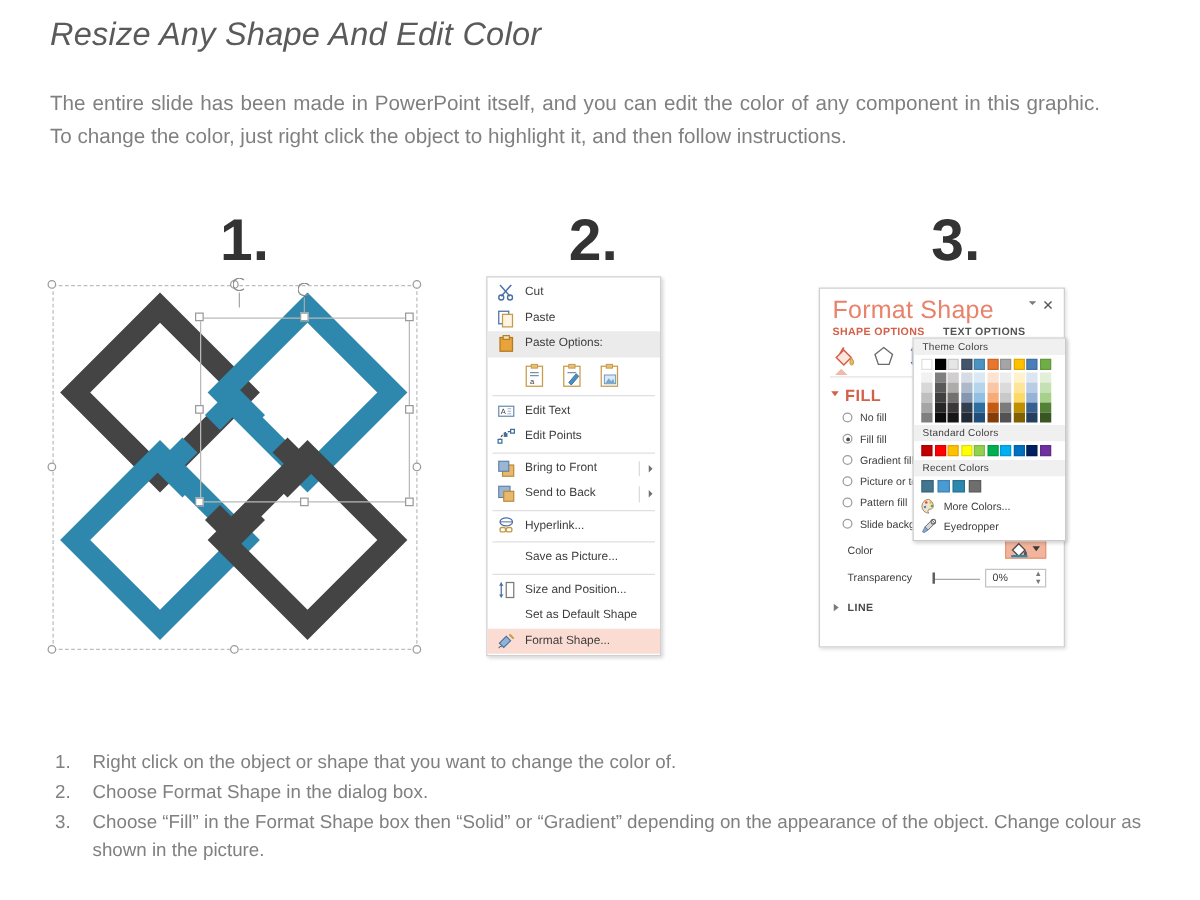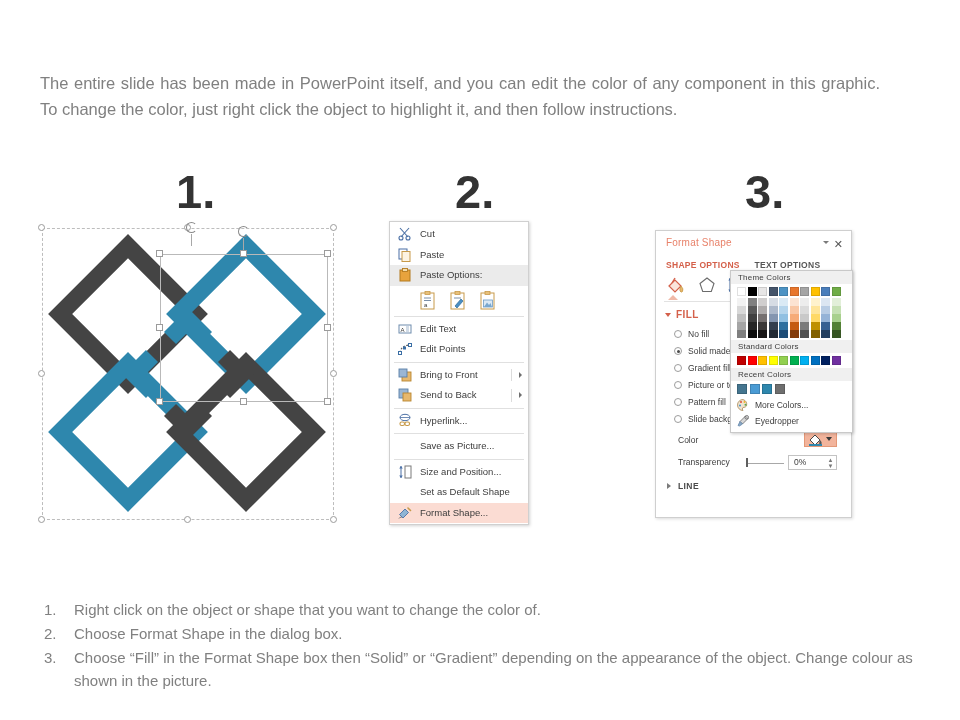--- a/index.html
+++ b/index.html
@@ -89,35 +89,35 @@
     position:absolute;top:4px;width:20px;height:21px;
   }
 
   
   .fsdlg{
     position:absolute;left:655px;top:230px;width:197px;height:288px;
     background:#ffffff;border:1px solid #cfcfcf;
     box-shadow:1px 1px 3px rgba(0,0,0,.15);box-sizing:border-box;
   }
   .fstitle{
-    position:absolute;left:10px;top:6px;font-size:10px;color:#e8826a;
+    position:absolute;left:10px;top:6px;font-size:20px;color:#e8826a;
     letter-spacing:.2px;
   }
   .fsclose{position:absolute;right:8px;top:7px;font-size:11px;color:#555;cursor:default;}
   .fsdrop{position:absolute;right:22px;top:10px;width:0;height:0;
     border-top:3.5px solid #7a7a7a;border-left:3px solid transparent;border-right:3px solid transparent;}
   .fstabs{position:absolute;left:10px;top:29px;font-size:8.5px;letter-spacing:.3px;}
   .fstabs .t1{color:#d4604a;font-weight:bold;}
   .fstabs .t2{color:#555;margin-left:12px;font-weight:bold;}
   .fsicons{position:absolute;left:10px;top:44px;width:175px;height:22px;}
   .fsicons .ic{position:absolute;width:22px;height:20px;}
   .fsrule{position:absolute;left:8px;top:70px;width:180px;height:1px;background:#e2e2e2;}
   .fscaret{position:absolute;left:12px;top:64px;width:0;height:0;
     border-bottom:5px solid #f0b9a8;border-left:5px solid transparent;border-right:5px solid transparent;}
-  .fill-hd{position:absolute;left:20px;top:78px;font-size:10px;font-weight:bold;color:#d4604a;letter-spacing:.4px;}
+  .fill-hd{position:absolute;left:20px;top:78px;font-size:13px;font-weight:bold;color:#d4604a;letter-spacing:.4px;}
   .fill-tri{position:absolute;left:10px;top:81px;width:0;height:0;
     border-left:4px solid #d4604a;border-top:3px solid transparent;border-bottom:3px solid transparent;
     transform:rotate(90deg);}
   .radios{position:absolute;left:18px;top:95px;font-size:8.5px;color:#3c3c3c;}
   .rrow{height:17px;line-height:17px;position:relative;padding-left:14px;white-space:nowrap;}
   .rdot{
     position:absolute;left:0;top:4px;width:8px;height:8px;border-radius:50%;
     border:1px solid #9d9d9d;background:#fff;box-sizing:border-box;
   }
   .rdot.on:after{
@@ -173,20 +173,21 @@
   .olist{position:absolute;left:38px;top:598px;width:900px;font-size:15px;color:#808080;line-height:23px;}
   .oli{position:relative;padding-left:36px;margin-bottom:1px;}
   .oli .num{position:absolute;left:6px;top:0;width:22px;text-align:left;}
   .oli .txt{display:block;}
 </style>
 </head>
 <body>
 
 <div class="slide">
 
+  <div class="title">Resize Any Shape And Edit Color</div>
   <div class="intro">The entire slide has been made in PowerPoint itself, and you can edit the color of any component in this graphic. To change the color, just right click the object to highlight it, and then follow instructions.</div>
 
   <div class="stepnum" id="n1">1.</div>
   <div class="stepnum" id="n2">2.</div>
   <div class="stepnum" id="n3">3.</div>
 
   <div class="shapewrap">
 
     <svg class="diamonds" width="292" height="292" viewBox="0 0 292 292">
 
@@ -435,21 +436,21 @@
     <div class="fill-tri"></div>
     <div class="fill-hd">FILL</div>
 
     <div class="radios">
       <div class="rrow">
         <span class="rdot"></span>
         <span>No fill</span>
       </div>
       <div class="rrow">
         <span class="rdot on"></span>
-        <span>Solid made</span>
+        <span>Fill fill</span>
       </div>
       <div class="rrow">
         <span class="rdot"></span>
         <span>Gradient fill</span>
       </div>
       <div class="rrow">
         <span class="rdot"></span>
         <span>Picture or texture fill</span>
       </div>
       <div class="rrow">

